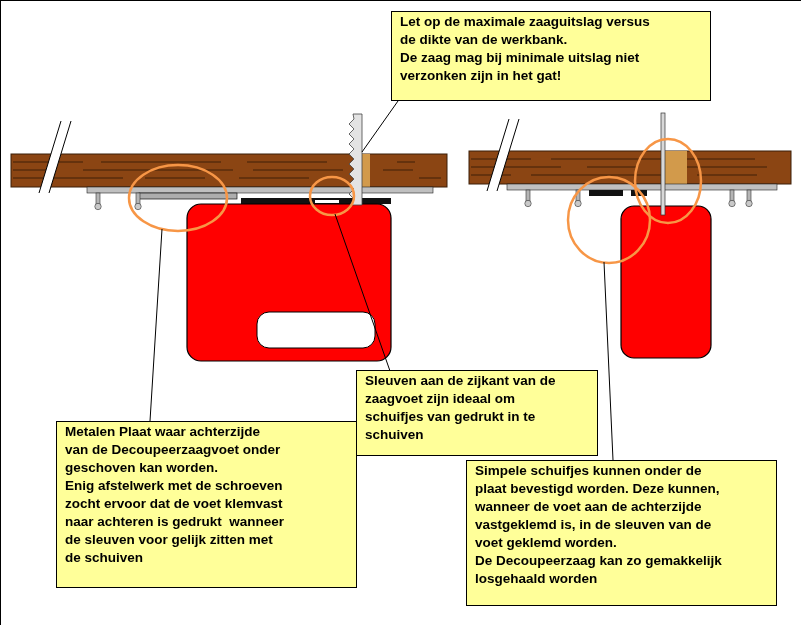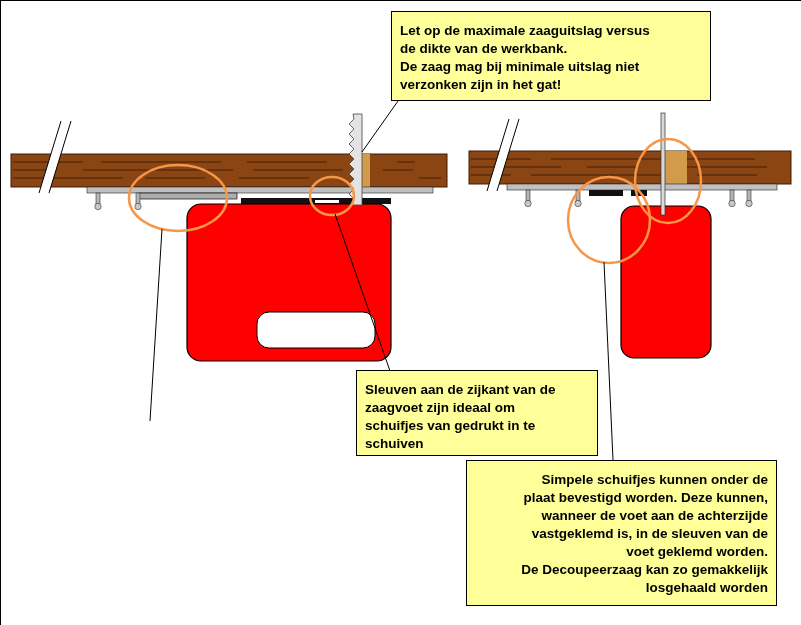--- a/index.html
+++ b/index.html
@@ -17,27 +17,27 @@
   #diagram-svg { position: absolute; left: 0; top: 0; }
   .callout {
     position: absolute;
     box-sizing: border-box;
     background: #FFFF99;
     border: 1px solid #000;
     color: #000;
     font-size: 13.5px;
     font-weight: bold;
     line-height: 18px;
-    padding: 10px 8px;
+    padding: 1px 8px;
     white-space: pre-wrap;
   }
   .callout-top    { left: 390px; top: 10px;  width: 320px; height: 90px;  }
   .callout-mid    { left: 355px; top: 369px; width: 242px; height: 86px;  }
   .callout-bleft  { left: 55px;  top: 420px; width: 301px; height: 167px; }
-  .callout-bright { left: 465px; top: 459px; width: 311px; height: 146px; text-align: right; }
+  .callout-bright { left: 465px; top: 459px; width: 311px; height: 146px; }
 </style>
 </head>
 <body>
 
 <div id="canvas">
 
   <svg id="diagram-svg" width="801" height="625" viewBox="0 0 801 625">
     <defs>
       <g id="screw">
         <rect x="-2" y="0" width="4" height="11" fill="#B5B5B5" stroke="#333" stroke-width="0.6"></rect>
@@ -112,20 +112,28 @@
   <div class="callout callout-top">Let op de maximale zaaguitslag versus
 de dikte van de werkbank.
 De zaag mag bij minimale uitslag niet
 verzonken zijn in het gat!</div>
 
   <div class="callout callout-mid">Sleuven aan de zijkant van de
 zaagvoet zijn ideaal om
 schuifjes van gedrukt in te
 schuiven</div>
 
+  <div class="callout callout-bleft">Metalen Plaat waar achterzijde
+van de Decoupeerzaagvoet onder
+geschoven kan worden.
+Enig afstelwerk met de schroeven
+zocht ervoor dat de voet klemvast
+naar achteren is gedrukt  wanneer
+de sleuven voor gelijk zitten met
+de schuiven</div>
 
   <div class="callout callout-bright">Simpele schuifjes kunnen onder de
 plaat bevestigd worden. Deze kunnen,
 wanneer de voet aan de achterzijde
 vastgeklemd is, in de sleuven van de
 voet geklemd worden.
 De Decoupeerzaag kan zo gemakkelijk
 losgehaald worden</div>
 
 </div>

